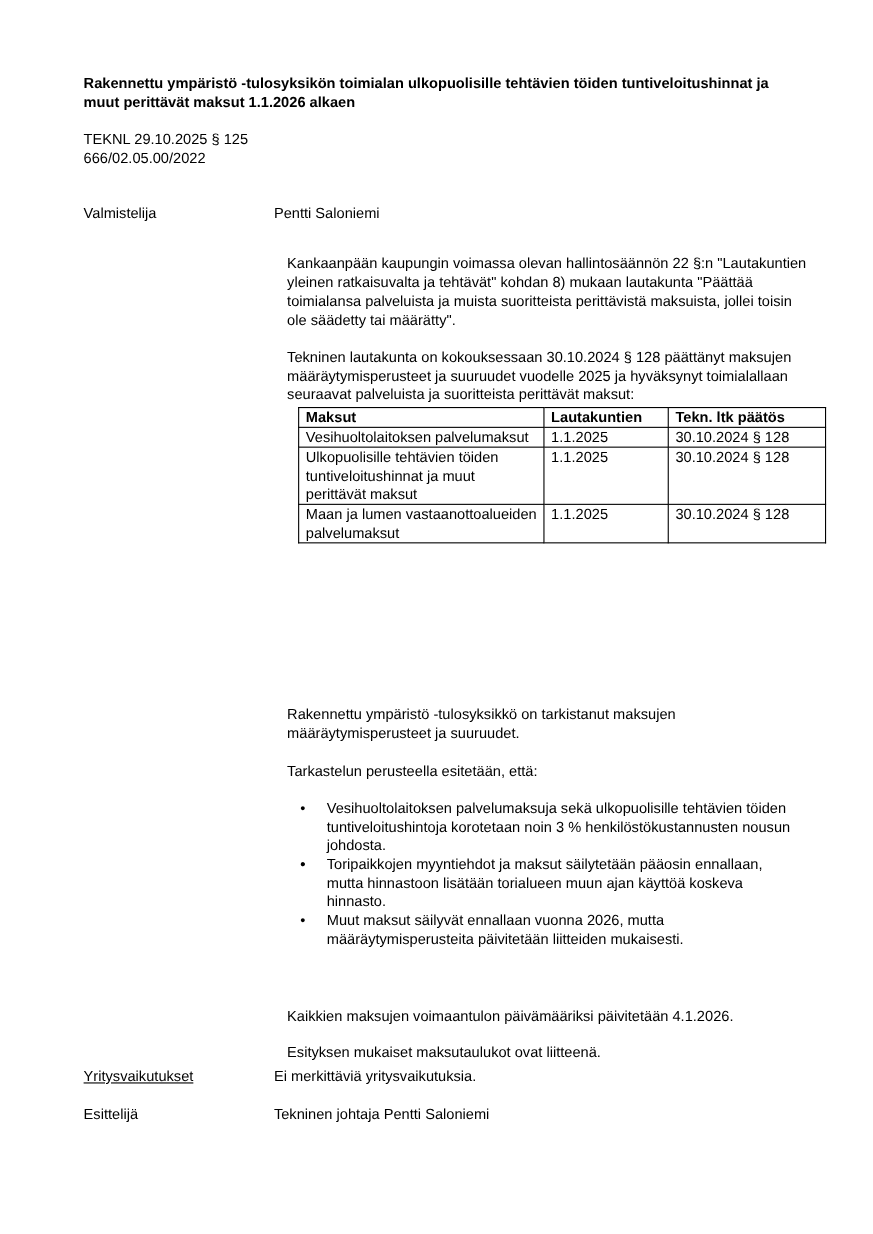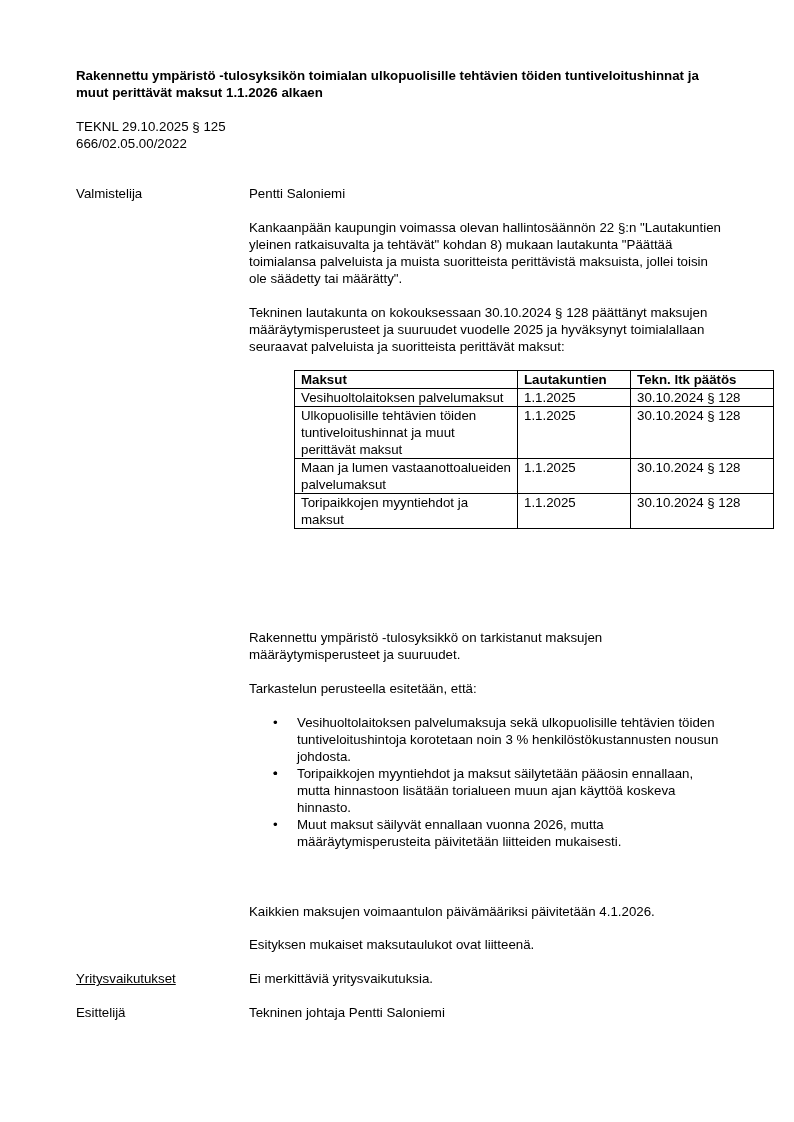--- a/index.html
+++ b/index.html
@@ -5,21 +5,21 @@
     html, body { margin: 0; padding: 0; background: #ffffff; }
     body {
       width: 794px; height: 1122px; position: relative; overflow: hidden;
       font-family: "Liberation Sans", sans-serif; color: #000; font-size: 13.3px; line-height: 17px;
     }
     .abs { position: absolute; }
     .title { left: 76px; top: 67px; width: 640px; font-weight: bold; font-size: 13.3px; line-height: 17px; }
     .ref { left: 76px; top: 118px; }
     .label { left: 76px; }
     .col { left: 249px; width: 480px; }
-    p { margin: 0; }
+    p { margin: 12px; }
     table.fees {
       border-collapse: collapse; width: 480px;
       font-size: 13.3px; line-height: 17px;
     }
     table.fees td, table.fees th {
       border: 1px solid #000; vertical-align: top; text-align: left;
       padding: 0 6px;
     }
     table.fees th { font-weight: bold; }
     .c1 { width: 210px; }
@@ -38,21 +38,21 @@
   <div>TEKNL 29.10.2025 § 125</div>
   <div>666/02.05.00/2022</div>
 </div>
 
 <div class="abs label" style="top:185px;">Valmistelija</div>
 <div class="abs col" style="top:185px;">Pentti Saloniemi</div>
 
 <p class="abs col" style="top:219px;">Kankaanpään kaupungin voimassa olevan hallintosäännön 22 §:n "Lautakuntien yleinen ratkaisuvalta ja tehtävät" kohdan 8) mukaan lautakunta "Päättää toimialansa palveluista ja muista suoritteista perittävistä maksuista, jollei toisin ole säädetty tai määrätty".</p>
 <p class="abs col" style="top:304px;">Tekninen lautakunta on kokouksessaan 30.10.2024 § 128 päättänyt maksujen määräytymisperusteet ja suuruudet vuodelle 2025 ja hyväksynyt toimialallaan seuraavat palveluista ja suoritteista perittävät maksut:</p>
 
-<div class="abs" style="left:258px; top:370px;padding-left:36px;">
+<div class="abs" style="left:235px; top:370px;padding-left:36px;">
   <table class="fees">
     <thead>
       <tr>
         <th class="c1">Maksut</th>
         <th class="c2">Lautakuntien</th>
         <th>Tekn. ltk päätös</th>
       </tr>
     </thead>
     <tbody>
       <tr>
@@ -60,25 +60,20 @@
         <td>1.1.2025</td>
         <td>30.10.2024 § 128</td>
       </tr>
       <tr>
         <td>Ulkopuolisille tehtävien töiden tuntiveloitushinnat ja muut perittävät maksut</td>
         <td>1.1.2025</td>
         <td>30.10.2024 § 128</td>
       </tr>
       <tr>
         <td>Maan ja lumen vastaanottoalueiden palvelumaksut</td>
-        <td>1.1.2025</td>
-        <td>30.10.2024 § 128</td>
-      </tr>
-      <tr>
-        <td>Toripaikkojen myyntiehdot ja maksut</td>
         <td>1.1.2025</td>
         <td>30.10.2024 § 128</td>
       </tr>
     </tbody>
   </table>
 </div>
 
 <div class="abs col" style="top:629px;">
   <p>Rakennettu ympäristö -tulosyksikkö on tarkistanut maksujen määräytymisperusteet ja suuruudet.</p>
   <p style="margin-top:17px;">Tarkastelun perusteella esitetään, että:</p>

